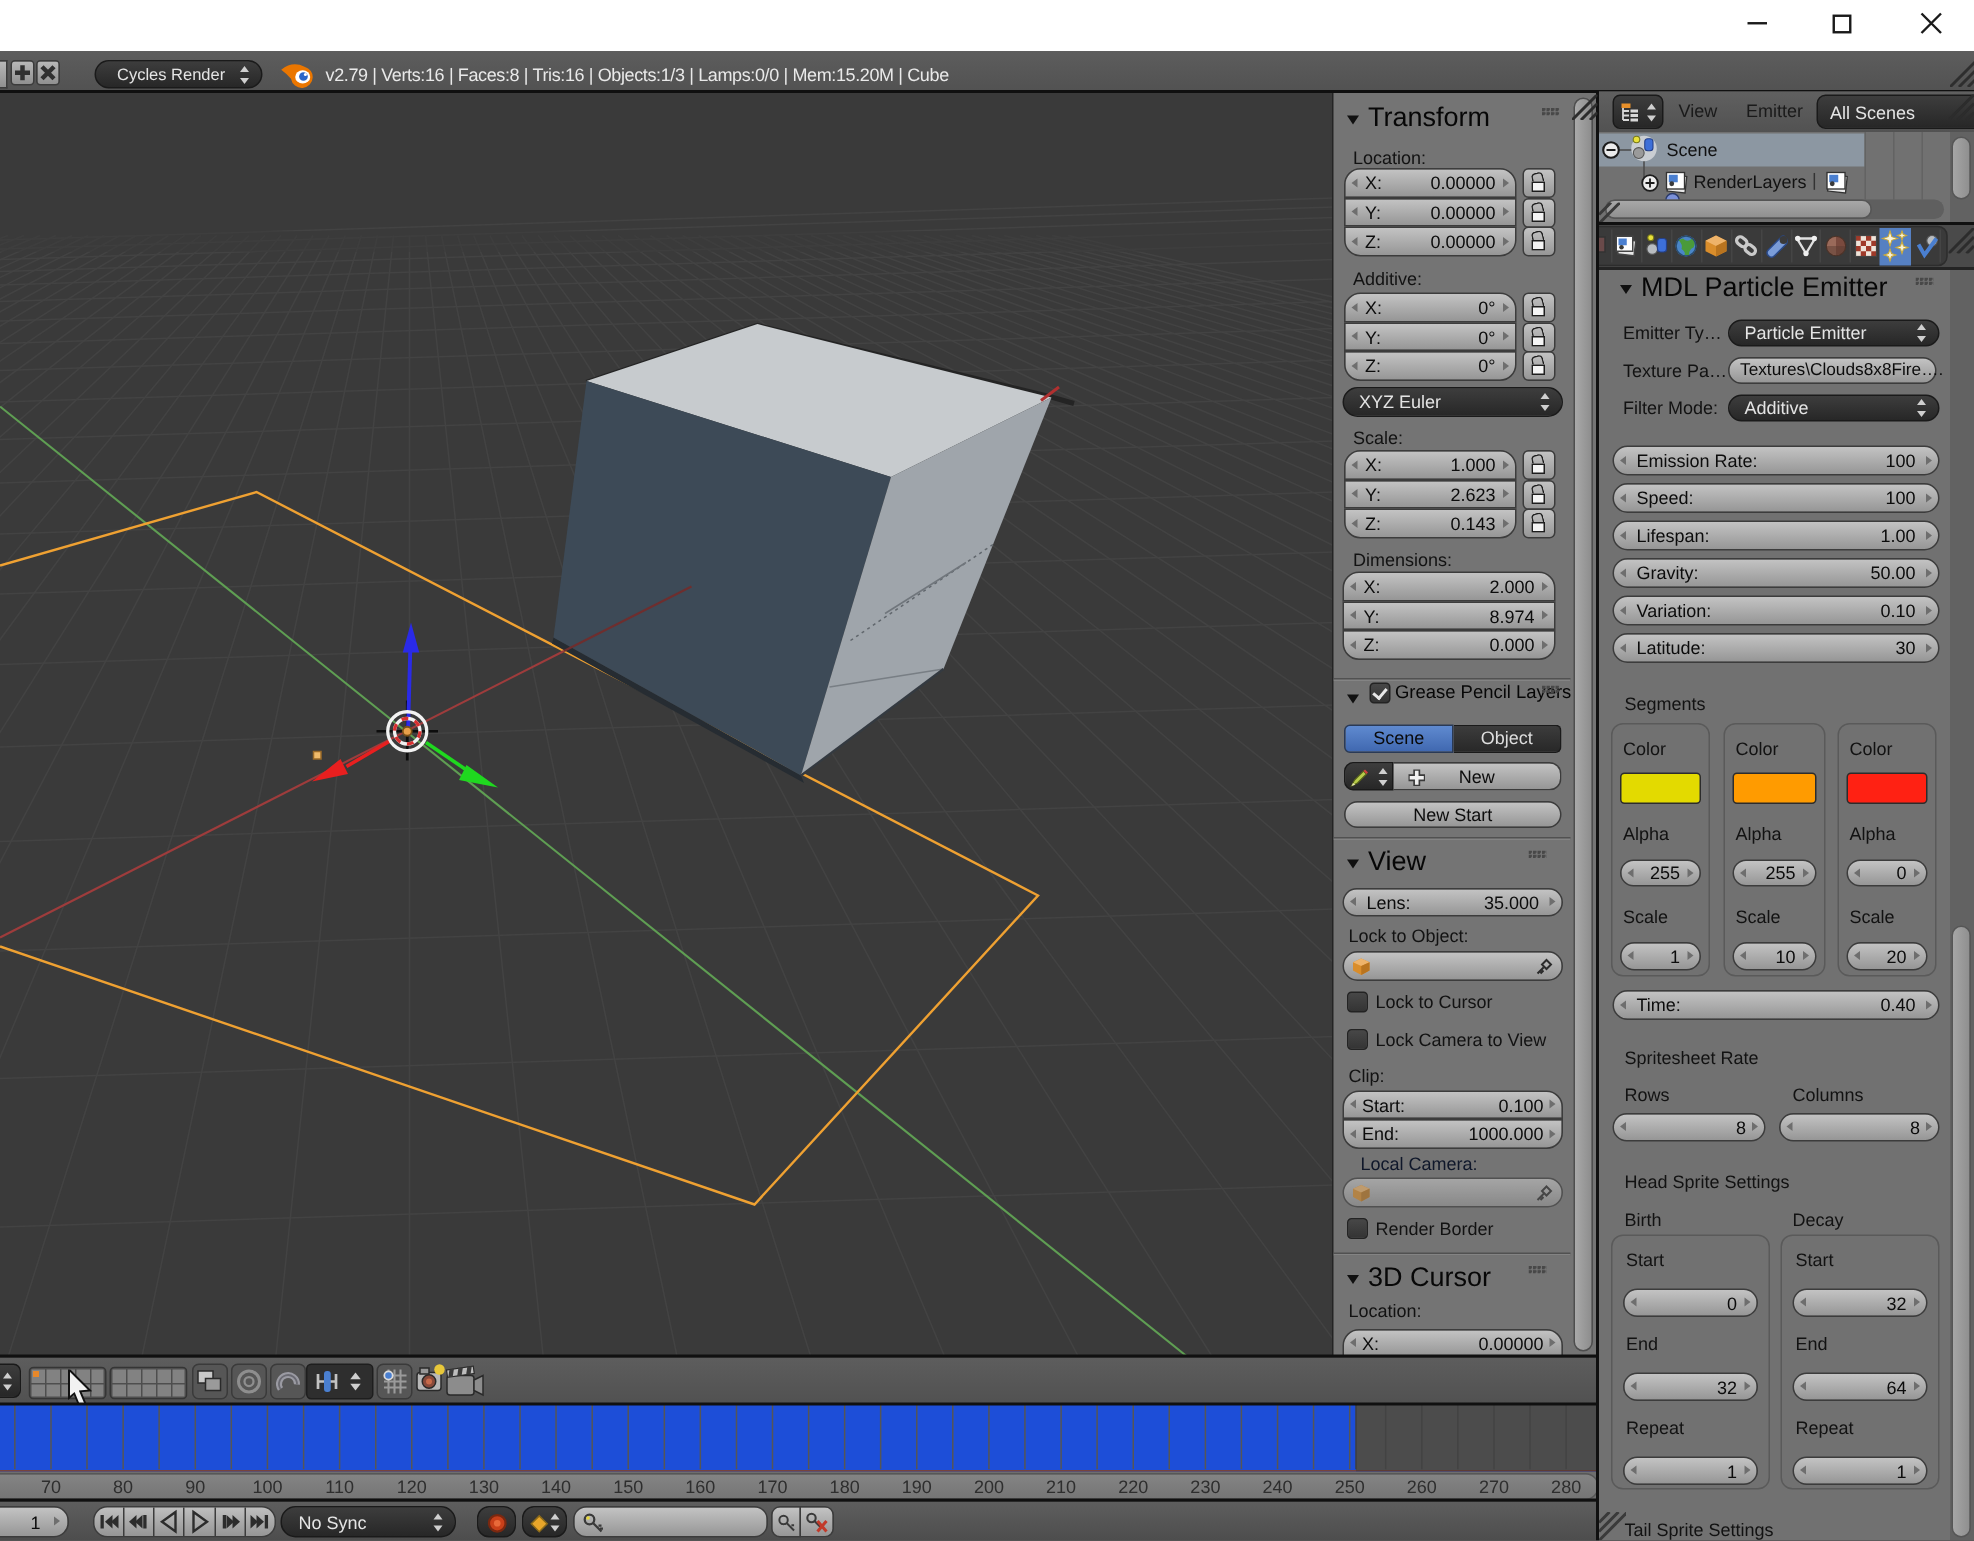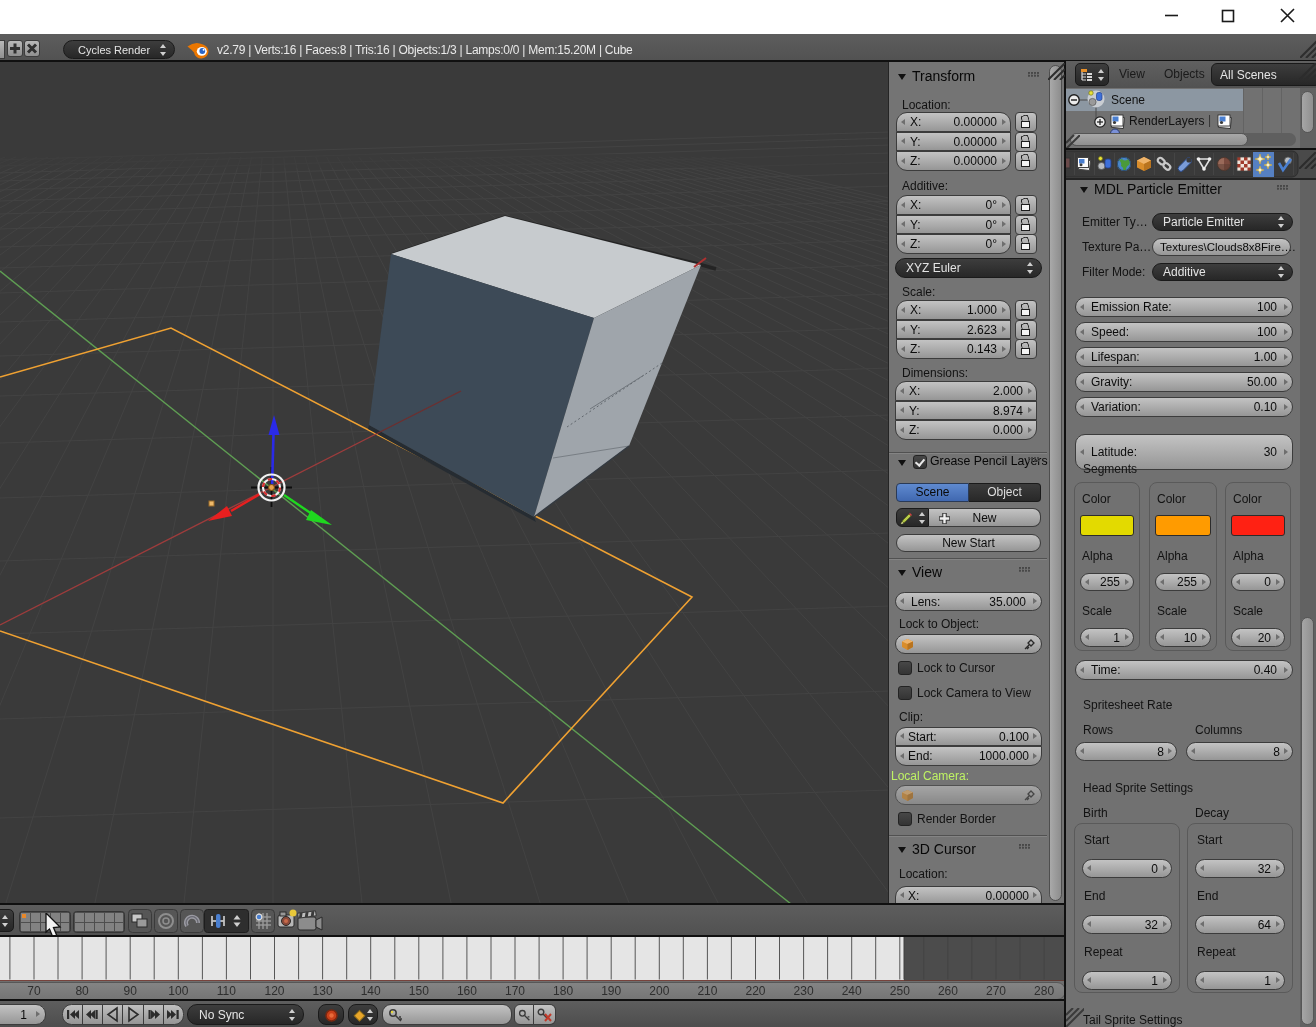--- a/index.html
+++ b/index.html
@@ -10,21 +10,21 @@
 .pill .val{position:absolute;right:15px;top:50%;transform:translateY(-50%)}
 .pill .ctr{position:absolute;left:0;right:0;top:50%;transform:translateY(-50%);text-align:center}
 .arl{position:absolute;left:4px;top:50%;margin-top:-3.5px;width:0;height:0;border-right:4px solid #6e6e6e;border-top:3.5px solid transparent;border-bottom:3.5px solid transparent}
 .arr{position:absolute;right:4px;top:50%;margin-top:-3.5px;width:0;height:0;border-left:4px solid #6e6e6e;border-top:3.5px solid transparent;border-bottom:3.5px solid transparent}
 .dark{position:absolute;border:1px solid #1a1a1a;border-radius:10px;background:linear-gradient(#3d3d3d,#272727);color:#e4e4e4;font-size:12px;box-sizing:border-box}
 .dark .lab{position:absolute;left:10px;top:50%;transform:translateY(-50%)}
 .ud{position:absolute;right:7px;top:50%;width:7px;height:12px;margin-top:-6px}
 .ud:before{content:"";position:absolute;left:0;top:0;border-bottom:4.5px solid #cfcfcf;border-left:3.5px solid transparent;border-right:3.5px solid transparent}
 .ud:after{content:"";position:absolute;left:0;bottom:0;border-top:4.5px solid #cfcfcf;border-left:3.5px solid transparent;border-right:3.5px solid transparent}
 .tri{display:inline-block;width:0;height:0;border-left:4.5px solid transparent;border-right:4.5px solid transparent;border-top:6px solid #101010;margin-right:6px;vertical-align:1px}
-.ph{position:absolute;font-size:14px;color:#070707;white-space:nowrap}
+.ph{position:absolute;font-size:18px;color:#070707;white-space:nowrap}
 .grip{position:absolute;width:12px;height:5px;background-image:radial-gradient(circle at 0.8px 0.8px,#484848 45%,transparent 55%);background-size:3px 2.8px}
 .cb{position:absolute;width:14px;height:14px;background:linear-gradient(#474747,#343434);border:1px solid #232323;border-radius:3px;box-sizing:border-box}
 .ck:after{content:"";position:absolute;left:3px;top:1px;width:4px;height:7px;border-right:2px solid #e8e8e8;border-bottom:2px solid #e8e8e8;transform:rotate(40deg)}
 .box{position:absolute;border:1px solid #5a5a5a;border-radius:8px;box-sizing:border-box}
 svg{display:block}
 .dline{position:absolute;background:#101010}
 .lock{position:absolute;width:22px;height:20px;background:linear-gradient(#c3c3c3,#969696);border:1px solid #3c3c3c;border-radius:4px;box-sizing:border-box}
 .lock:before{content:"";position:absolute;left:5px;top:2px;width:6px;height:6px;border:1.5px solid #1e1e1e;border-bottom:none;border-radius:3px 3px 0 0;transform:rotate(-14deg)}
 .lock:after{content:"";position:absolute;left:5px;top:8px;width:9px;height:7px;background:#f4f4f4;border:1px solid #1e1e1e;box-sizing:border-box}
 </style></head>
@@ -363,21 +363,21 @@
       <span class="lab" style="left:12px">Start:</span>
       <span class="val" style="right:12px">0.100</span>
       <span class="arr"></span>
     </div>
 <div class="pill" style="left:6px;top:685px;width:147px;height:20px;border-radius:0 0 11px 11px">
       <span class="arl"></span>
       <span class="lab" style="left:12px">End:</span>
       <span class="val" style="right:12px">1000.000</span>
       <span class="arr"></span>
     </div>
-<div class="lb" style="left:2px;top:709px;color:#bef264">Local Camera:</div>
+<div class="lb" style="left:18px;top:709px;color:#0f172a">Local Camera:</div>
 <div class="pill" style="left:6px;top:724px;width:147px;height:20px;opacity:.62">
 <svg class="abs" style="left:5px;top:3px" width="13" height="13" viewBox="0 0 13 13">
         <polygon points="6.5,1 12,3.5 12,9 6.5,12 1,9 1,3.5" fill="#d98d2b"></polygon>
         <polygon points="6.5,1 12,3.5 6.5,6 1,3.5" fill="#eeb36a"></polygon>
         <polygon points="6.5,6 12,3.5 12,9 6.5,12" fill="#b9741f"></polygon>
       </svg>
 <svg class="abs" style="right:5px;top:3px" width="13" height="13" viewBox="0 0 13 13">
         <path d="M2 11 L6 7 M6 9 L4 11 M8 2 L11 5 L8 8 L5 5 Z" stroke="#2a2a2a" stroke-width="1.3" fill="none"></path>
       </svg>
 </div>
@@ -478,21 +478,21 @@
           <polygon points="15,3 18,3 16.5,8 13.5,8"></polygon>
         </g>
       </g>
 <path d="M19 11 L25 8 L25 21 L19 18 Z" fill="#8c8c8c" stroke="#2a2a2a"></path>
 </svg>
 <svg class="abs" style="left:44px;top:8px" width="20" height="26" viewBox="0 0 20 26">
       <path d="M2 0 L16 14 L9.5 14.5 L13 23 L9 24.5 L5.5 16 L2 19 Z" fill="#f2f2f2" stroke="#111" stroke-width="1.3"></path>
     </svg>
 </div>
 
-<div class="abs" style="left:0;top:936px;width:1064px;height:64px;background:#e5e5e5;overflow:hidden" id="tl">
+<div class="abs" style="left:0;top:936px;width:1064px;height:64px;background:#1d4ed8;overflow:hidden" id="tl">
 <div class="abs" style="left:904px;top:0;width:160px;height:43.5px;background:#4c4c4c"></div>
 <div class="abs" style="left:0;top:45px;width:1064px;height:19px;background:#6e6e6e"></div>
 <div class="abs" style="left:-10px;top:46px;width:1076px;height:18px;background:linear-gradient(#848484,#757575);border:1px solid #575757;border-radius:9px;box-sizing:border-box"></div>
 <svg class="abs" style="left:0;top:0" width="1064" height="64" viewBox="0 0 1064 64" id="tlsvg">
 <line x1="9.9" y1="0" x2="9.9" y2="43.5" stroke="#565656" stroke-width="1"></line>
 <line x1="34.0" y1="0" x2="34.0" y2="43.5" stroke="#565656" stroke-width="1"></line>
 <line x1="58.0" y1="0" x2="58.0" y2="43.5" stroke="#565656" stroke-width="1"></line>
 <line x1="82.1" y1="0" x2="82.1" y2="43.5" stroke="#565656" stroke-width="1"></line>
 <line x1="106.1" y1="0" x2="106.1" y2="43.5" stroke="#565656" stroke-width="1"></line>
 <line x1="130.2" y1="0" x2="130.2" y2="43.5" stroke="#565656" stroke-width="1"></line>
@@ -650,21 +650,21 @@
 <svg class="abs" style="left:4px;top:4px" width="15" height="15" viewBox="0 0 15 15">
         <rect x="1" y="1" width="6" height="3" fill="#e8902a"></rect>
         <path d="M2 4 L2 12 M2 6 L6 6 M2 9 L6 9 M2 12 L6 12" stroke="#d8d8d8" stroke-width="1.2" fill="none"></path>
         <rect x="7" y="5" width="5" height="2" fill="#d8d8d8"></rect>
         <rect x="7" y="8" width="5" height="2" fill="#d8d8d8"></rect>
         <rect x="7" y="11" width="5" height="2" fill="#d8d8d8"></rect>
       </svg>
 <span class="ud" style="right:3px"></span>
     </div>
 <div class="lb" style="left:53px;top:7px;color:#1a1a1a">View</div>
-<div class="lb" style="left:98px;top:7px;color:#1a1a1a">Objects</div>
+<div class="lb" style="left:98px;top:7px;color:#1a1a1a">Emitter</div>
 <div class="dark" style="left:145px;top:2px;width:110px;height:23px;border-radius:6px">
       <span class="lab" style="left:8px">All Scenes</span>
     </div>
 <div class="abs" style="left:0;top:28px;width:177px;height:22px;background:#8c97a2"></div>
 <div class="abs" style="left:177px;top:27px;width:1px;height:45px;background:#636363"></div>
 <div class="abs" style="left:196px;top:27px;width:1px;height:45px;background:#636363"></div>
 <div class="abs" style="left:215px;top:27px;width:1px;height:45px;background:#636363"></div>
 <svg class="abs" style="left:0;top:27px" width="234" height="46" viewBox="0 0 234 46">
 <line x1="12" y1="12" x2="24" y2="12" stroke="#4a4a4a" stroke-width="1"></line>
 <line x1="30" y1="18" x2="30" y2="33" stroke="#4a4a4a" stroke-width="1"></line>
@@ -833,21 +833,21 @@
       <span class="lab">Gravity:</span>
       <span class="val">50.00</span>
       <span class="arr"></span>
     </div>
 <div class="pill" style="left:9px;top:247px;width:218px;height:20px">
       <span class="arl"></span>
       <span class="lab">Variation:</span>
       <span class="val">0.10</span>
       <span class="arr"></span>
     </div>
-<div class="pill" style="left:9px;top:284px;width:218px;height:36px">
+<div class="pill" style="left:9px;top:272px;width:218px;height:20px">
       <span class="arl"></span>
       <span class="lab">Latitude:</span>
       <span class="val">30</span>
       <span class="arr"></span>
     </div>
 <div class="lb" style="left:17px;top:313px">Segments</div>
 <div class="box" style="left:8px;top:332px;width:66px;height:169px"></div>
 <div class="box" style="left:83px;top:332px;width:68px;height:169px"></div>
 <div class="box" style="left:159px;top:332px;width:66px;height:169px"></div>
 <div class="lb" style="left:16px;top:343px">Color</div>

